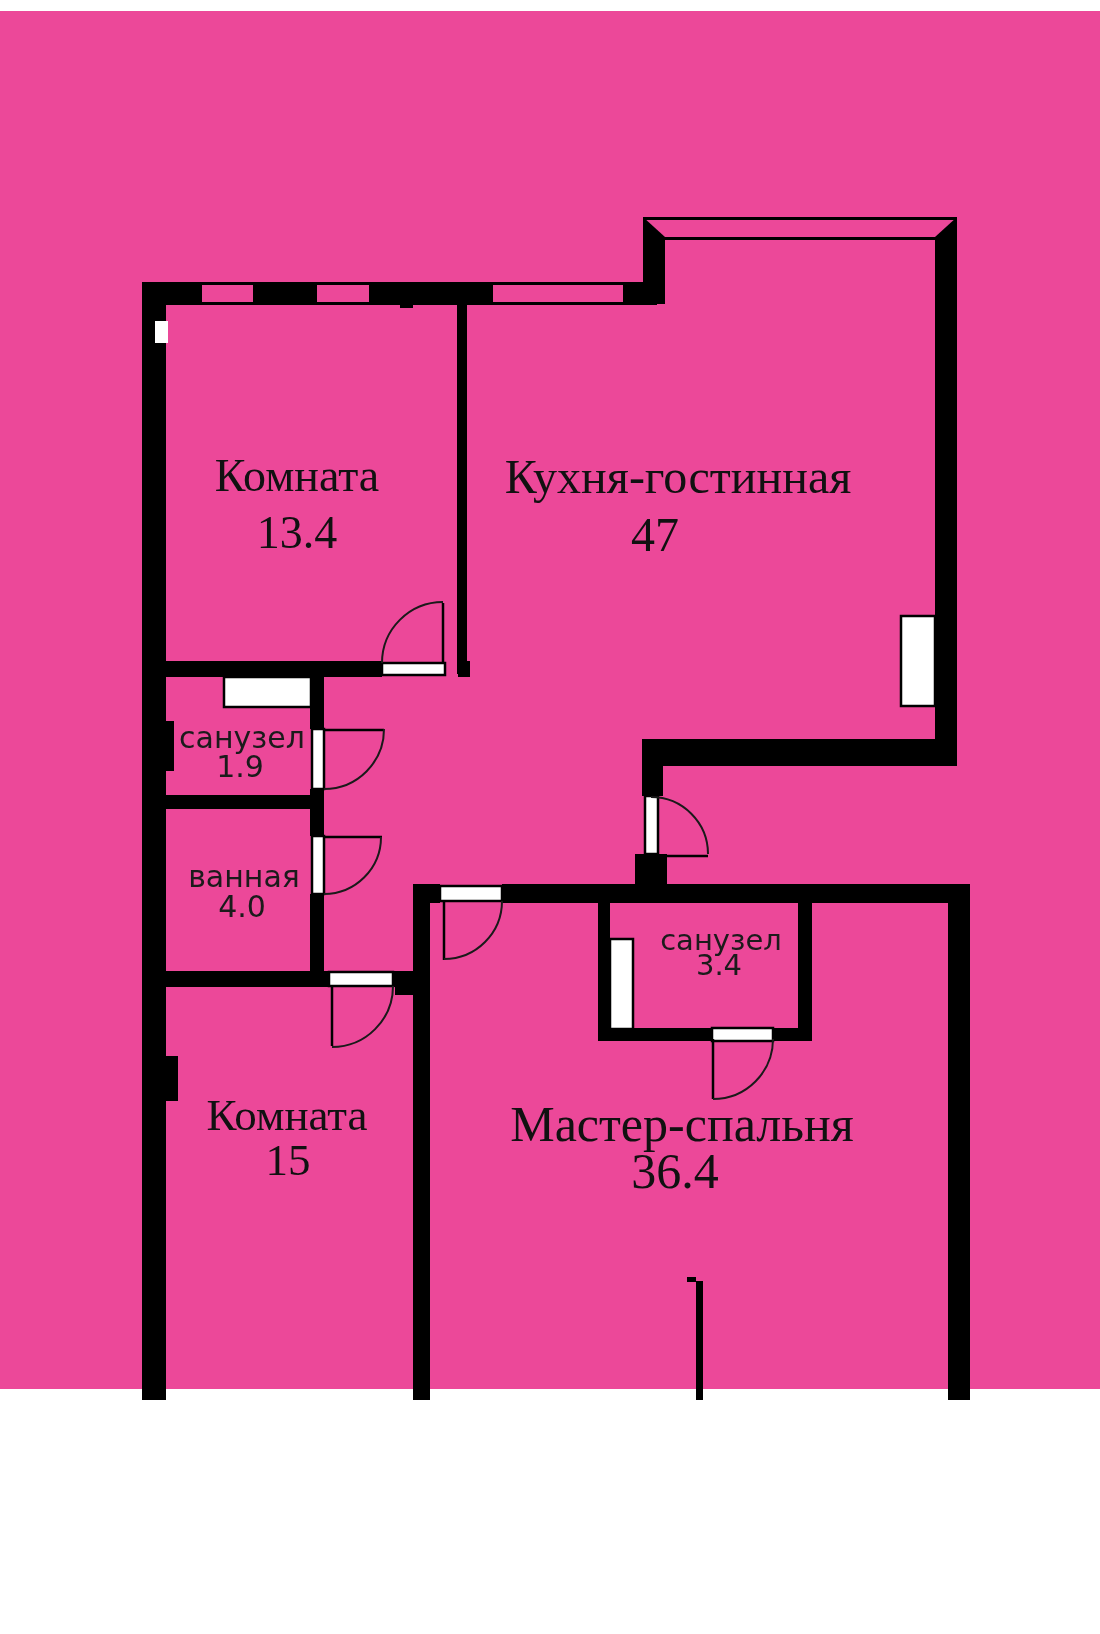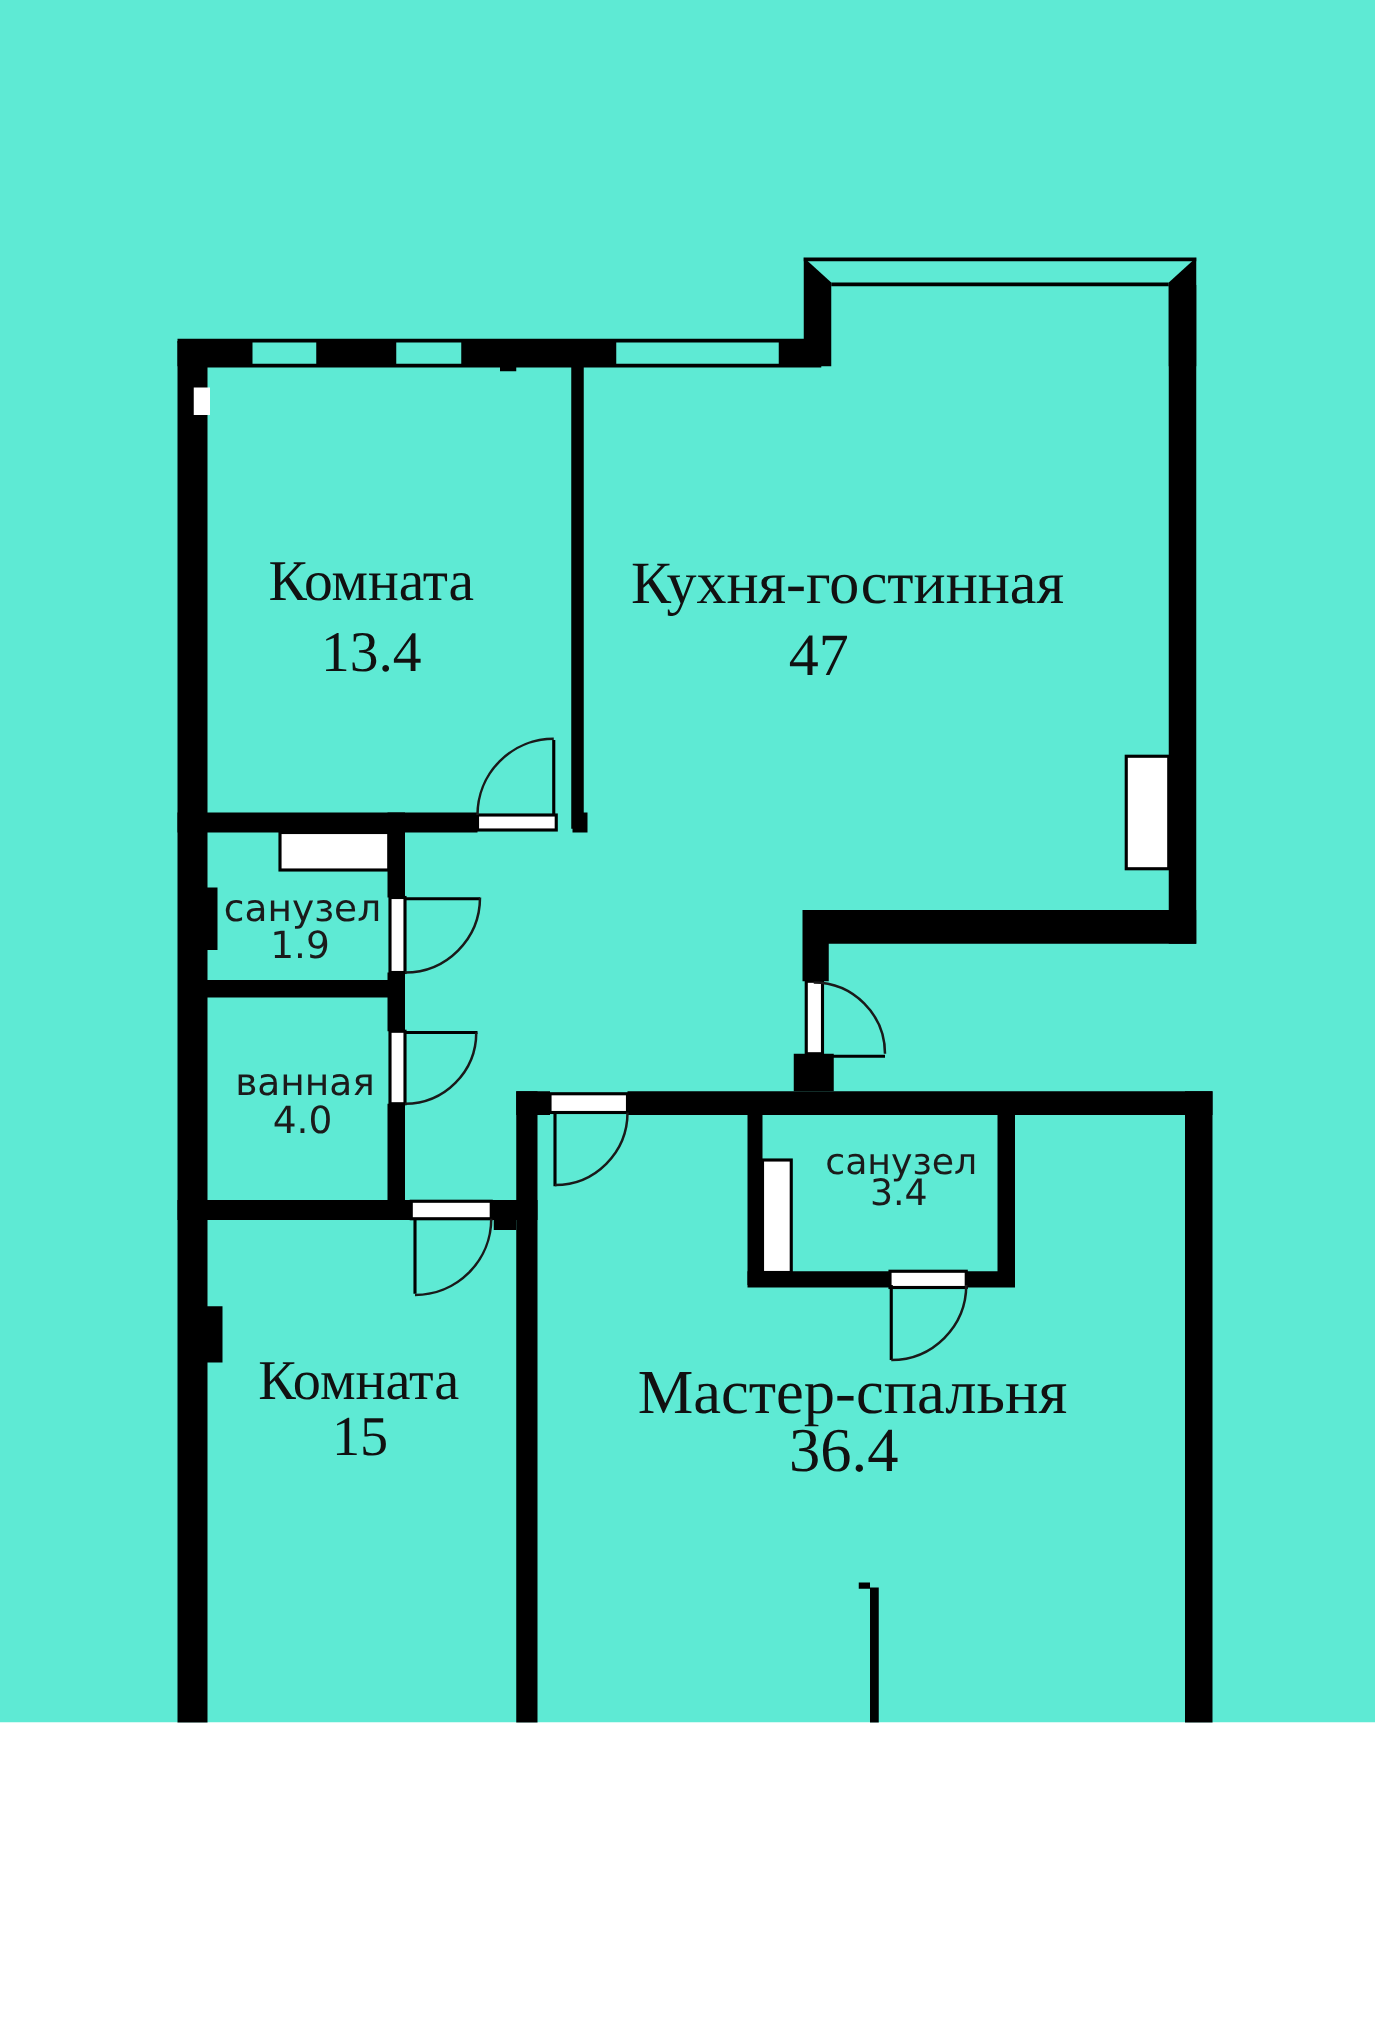--- a/index.html
+++ b/index.html
@@ -1,16 +1,16 @@
 <!DOCTYPE html>
 <html><head>
 <meta charset="utf-8">
 <style>
   html,body{margin:0;padding:0;background:#ffffff;}
-  .stage{position:relative;width:1100px;height:1378px;background:#5eead4;margin:0 auto;}
+  .stage{position:relative;width:1100px;height:1378px;background:#ec4899;margin:11px auto;}
   svg{display:block;}
   .room-label{font-family:"Liberation Serif", serif;fill:#111111;}
   .wet-label{font-family:"DejaVu Sans", sans-serif;fill:#1b1b1b;}
   .doorline{stroke:#000000;stroke-width:2.5;fill:none;}
   .doorarc{stroke:#1a1a1a;stroke-width:2;fill:none;}
   .leaf{fill:#ffffff;stroke:#000000;stroke-width:2.5;}
   .niche{fill:#ffffff;stroke:#000000;stroke-width:2.5;}
   .thin{fill:#000000;}
 </style>
 </head>

